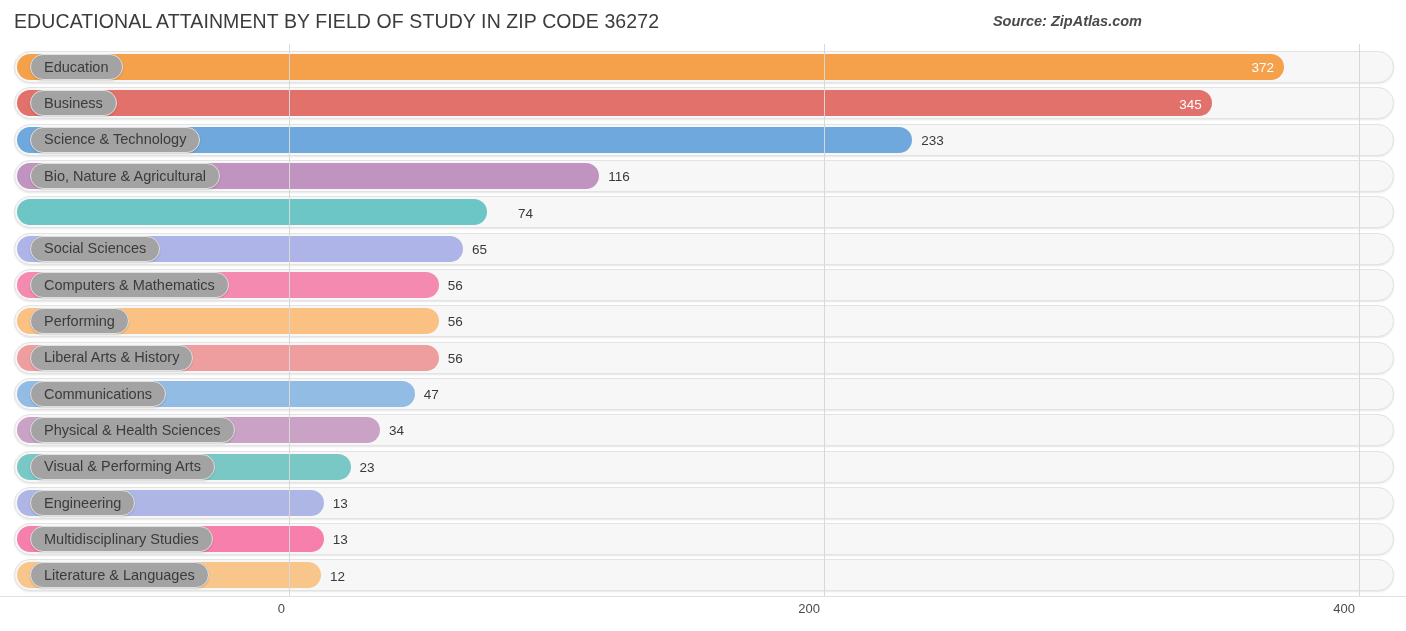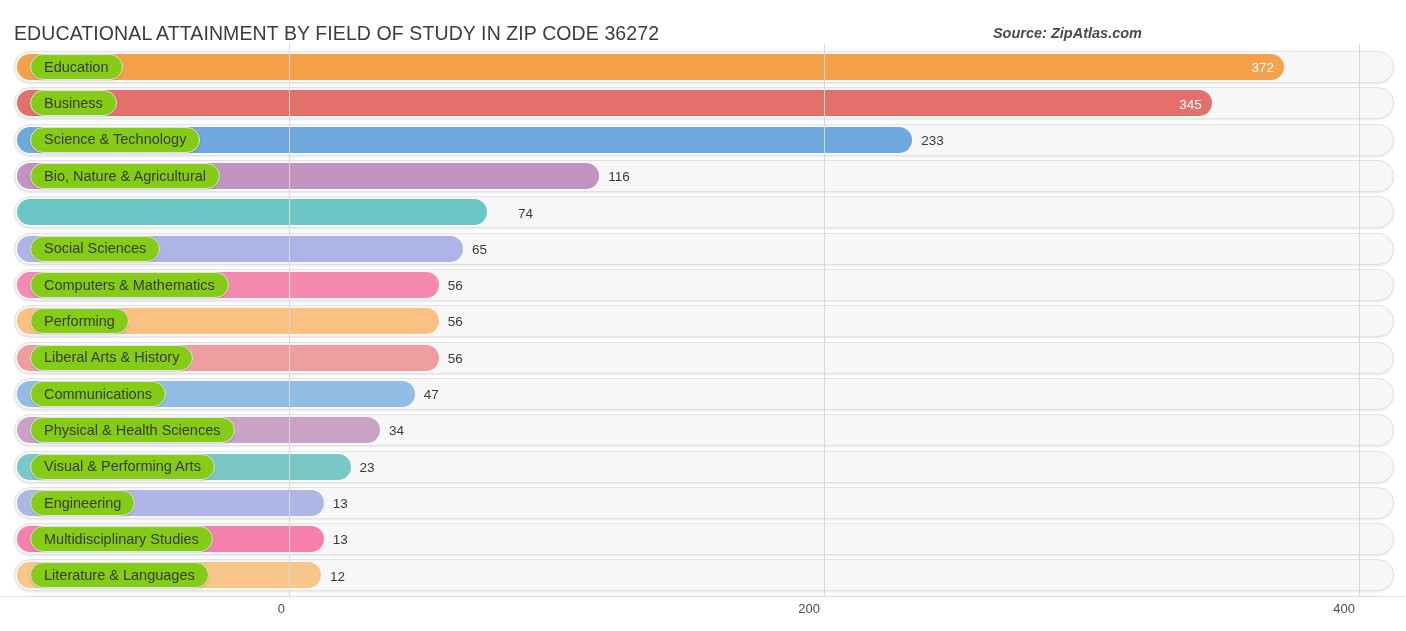--- a/index.html
+++ b/index.html
@@ -12,21 +12,21 @@
     height: 631px;
     font-family: "Liberation Sans", sans-serif;
     color: #3a3a3a;
     overflow: hidden;
     position: relative;
   }
 
   
   .header {
     position: absolute;
-    left: 0; top: 12px;
+    left: 0; top: 0;
     width: 1154px;
     height: 44px;
   }
   .chart-title {
     position: absolute;
     left: 14px;
     top: 10px;
     font-size: 19.5px;
     letter-spacing: 0.1px;
     color: #3c3c3c;
@@ -105,21 +105,21 @@
     border-radius: 13px;
     box-sizing: border-box;
   }
 
   
   .label-pill {
     position: absolute;
     left: 16px;
     top: 3px;
     height: 26px;
-    background: #84cc16;
+    background: #a3a3a3;
     border: 1px solid #e0e0e0;
     border-radius: 13px;
     box-shadow: 0 1px 2px rgba(0,0,0,0.14);
     display: flex;
     align-items: center;
     padding: 0 13px;
     box-sizing: border-box;
     z-index: 4;
     white-space: nowrap;
   }

